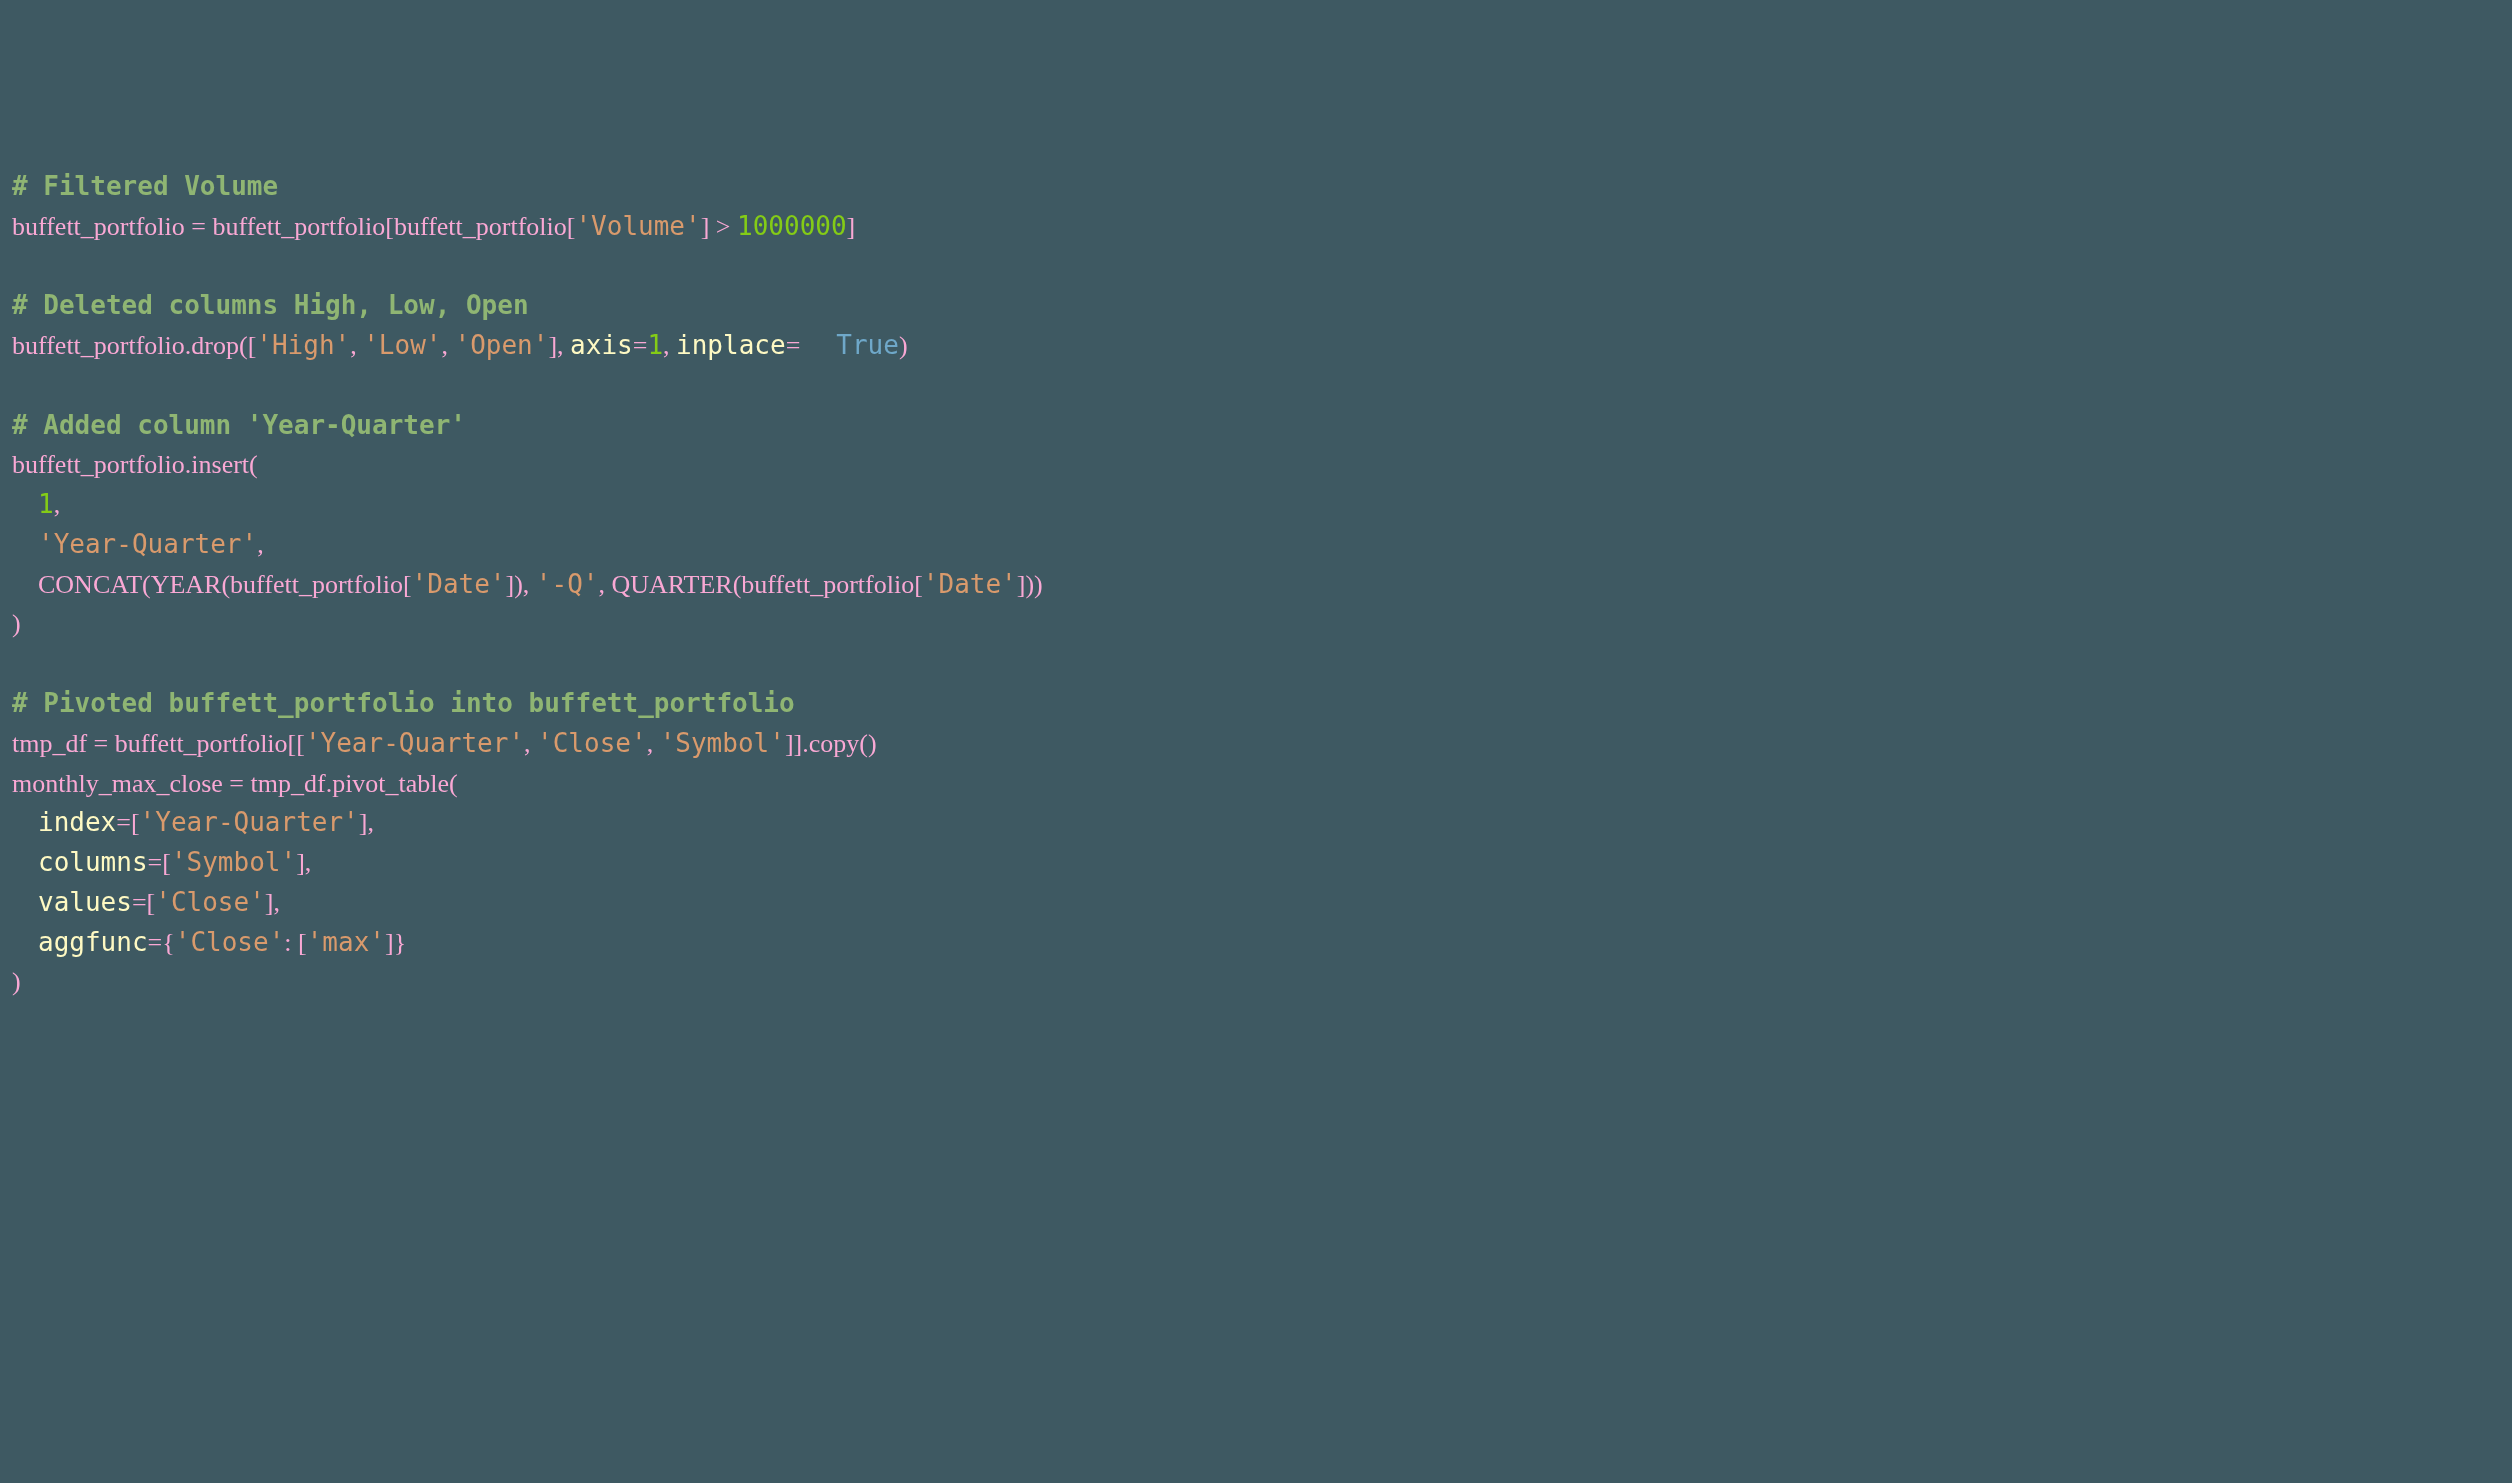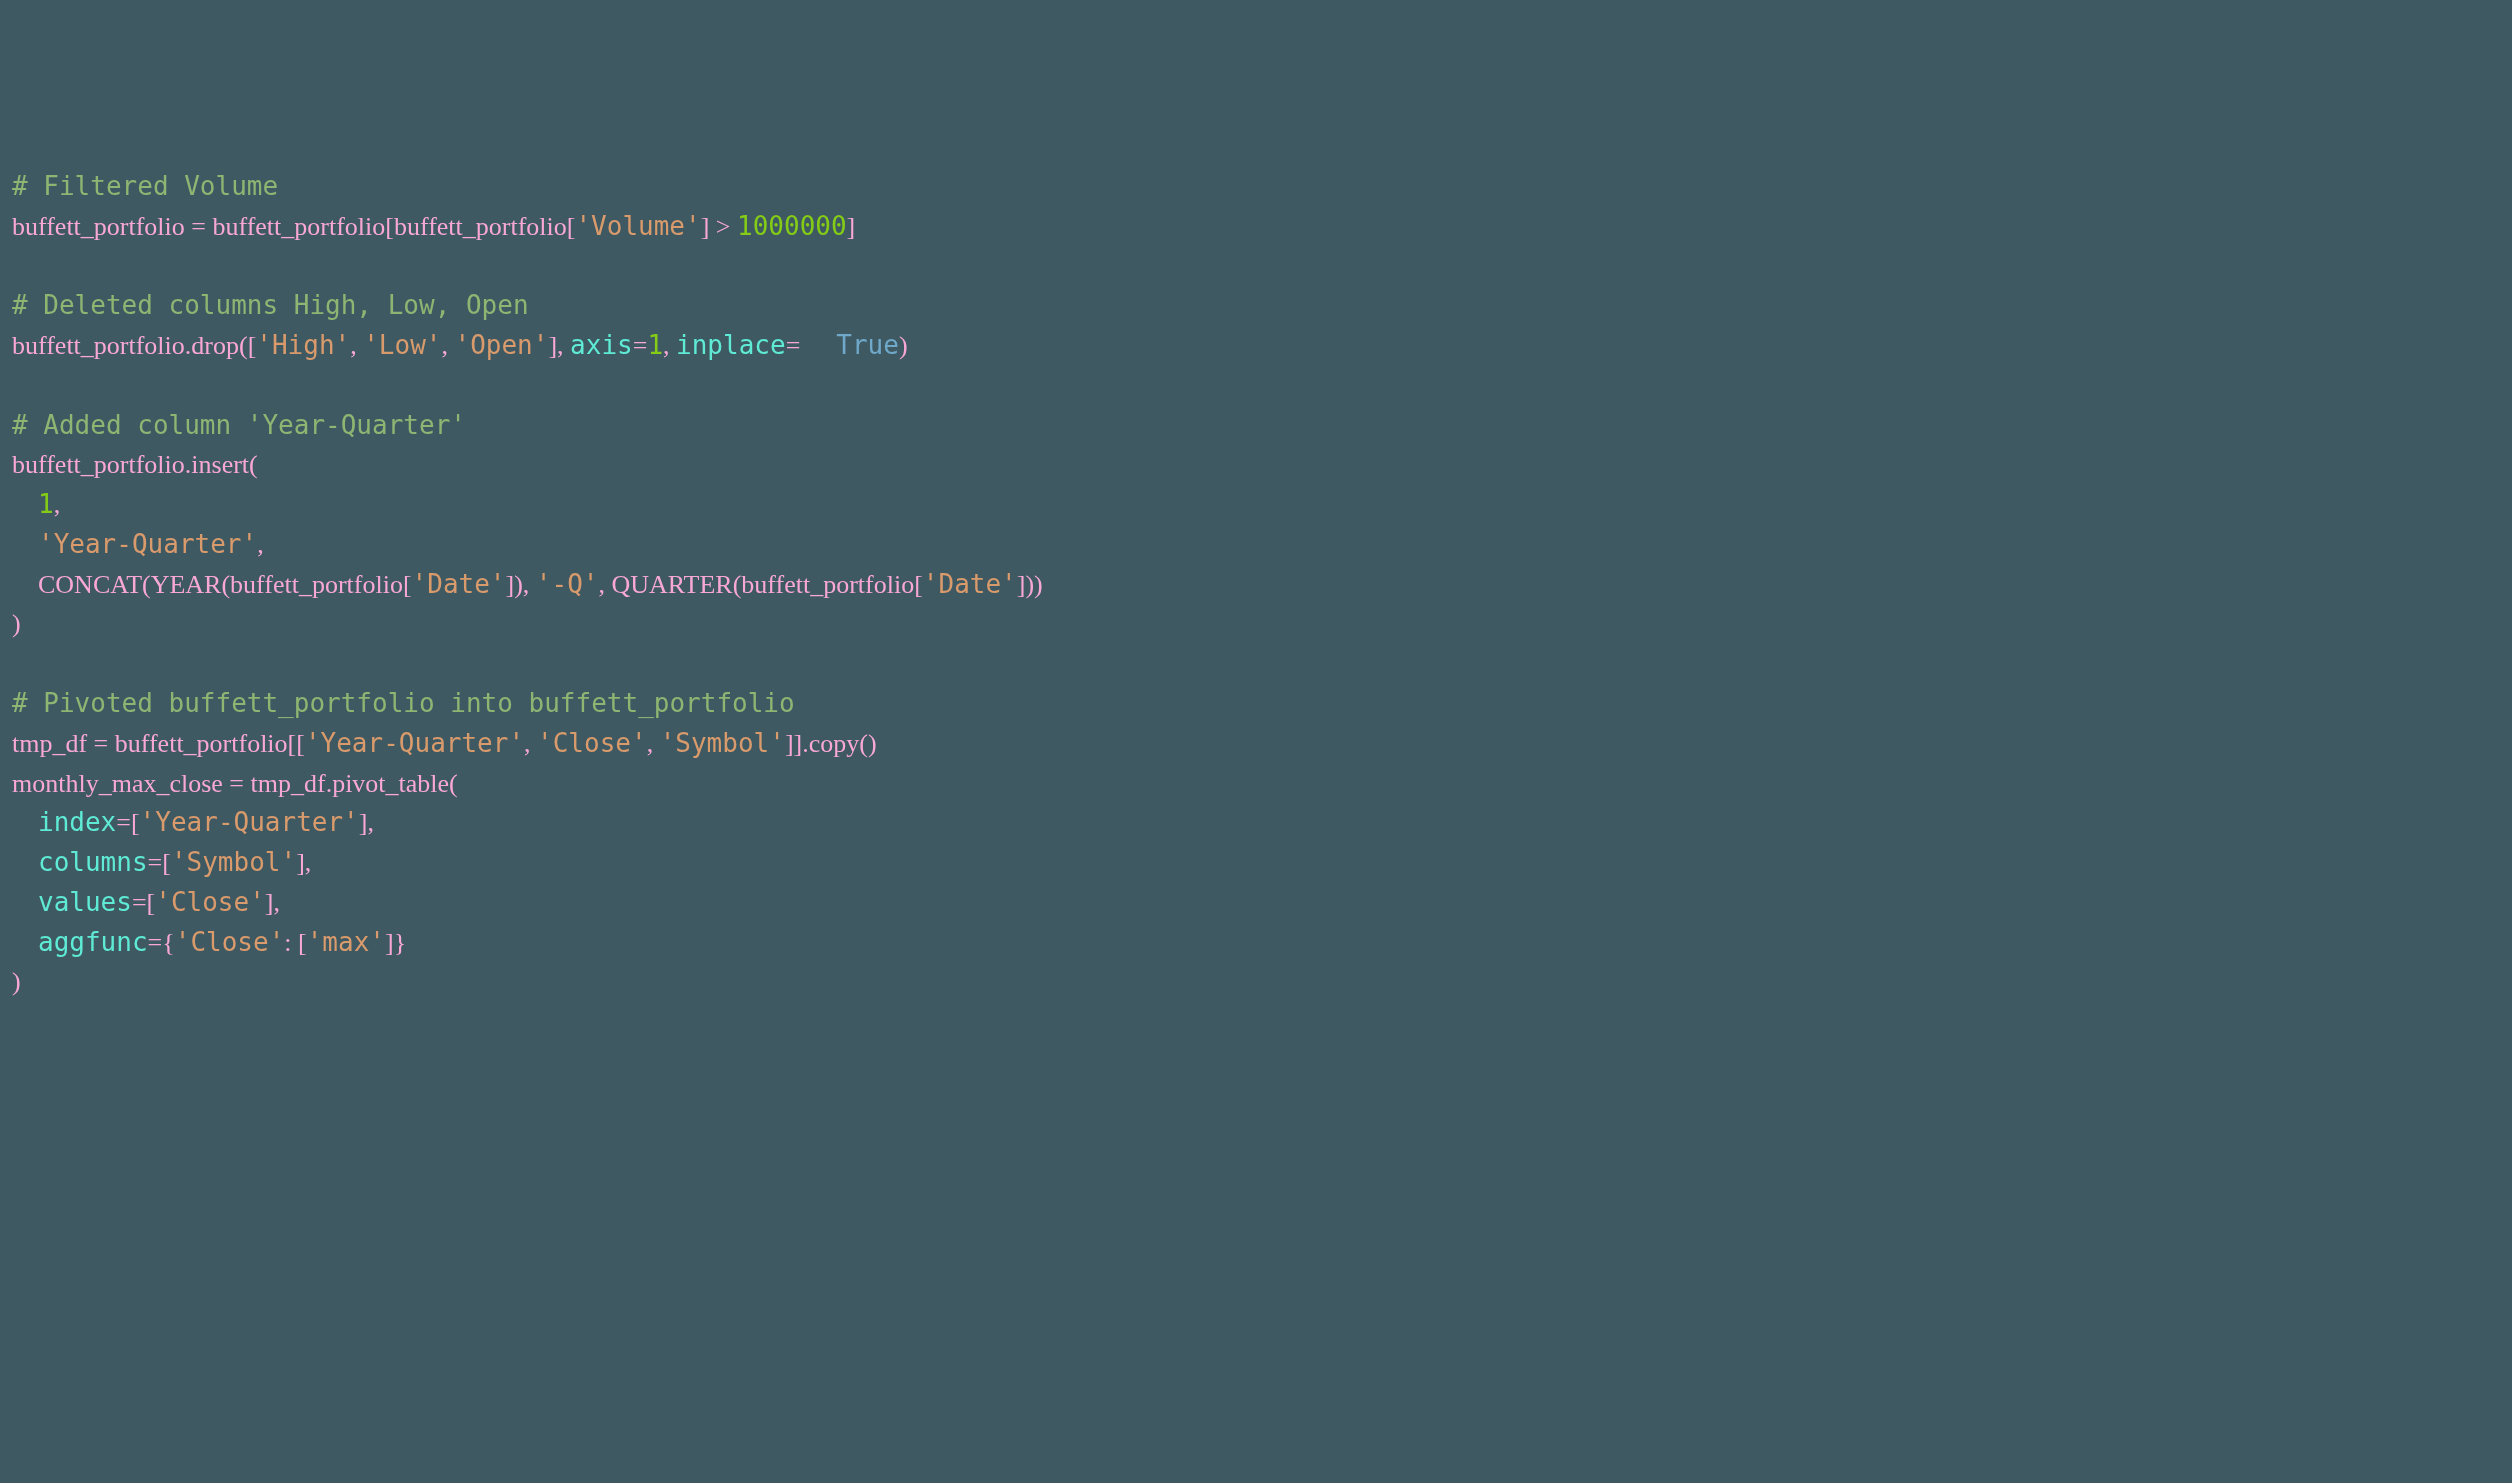--- a/index.html
+++ b/index.html
@@ -13,23 +13,23 @@
       font-size: 26px;
       line-height: 1.53;
       padding: 8px 12px;
       color: #b8c4c9;
       white-space: pre;
       overflow-x: auto;
     }
     .code-line {
       display: block;
     }
-    .comment { color: #8fb573; }
+    .comment { color: #8fb573; font-weight: bold; }
     .string { color: #d99a6c; text-align: center; }
-    .param { color: #5eead4; }
+    .param { color: #fef9c3; }
     .keyword-true { color: #6fa8c9; margin-left: 36px; }
     .number { color: #84cc16; }
     .ident { color: #f9a8d4; font-family: Liberation Serif, serif; }
   </style>
 </head>
 <body>
 
 
 
 <div><span class="code-line"><span class="comment"># Filtered Volume</span></span><span class="code-line"><span class="ident">buffett_portfolio = buffett_portfolio[buffett_portfolio[</span><span class="string">'Volume'</span><span class="ident">] &gt; </span><span class="number">1000000</span><span class="ident">]</span></span><span class="code-line"> </span><span class="code-line"><span class="comment"># Deleted columns High, Low, Open</span></span><span class="code-line"><span class="ident">buffett_portfolio.drop([</span><span class="string">'High'</span><span class="ident">, </span><span class="string">'Low'</span><span class="ident">, </span><span class="string">'Open'</span><span class="ident">], </span><span class="param">axis</span><span class="ident">=</span><span class="number">1</span><span class="ident">, </span><span class="param">inplace</span><span class="ident">=</span><span class="keyword-true">True</span><span class="ident">)</span></span><span class="code-line"> </span><span class="code-line"><span class="comment"># Added column 'Year-Quarter'</span></span><span class="code-line"><span class="ident">buffett_portfolio.insert(</span></span><span class="code-line"><span class="ident">    </span><span class="number">1</span><span class="ident">,</span></span><span class="code-line"><span class="ident">    </span><span class="string">'Year-Quarter'</span><span class="ident">,</span></span><span class="code-line"><span class="ident">    CONCAT(YEAR(buffett_portfolio[</span><span class="string">'Date'</span><span class="ident">]), </span><span class="string">'-Q'</span><span class="ident">, QUARTER(buffett_portfolio[</span><span class="string">'Date'</span><span class="ident">]))</span></span><span class="code-line"><span class="ident">)</span></span><span class="code-line"> </span><span class="code-line"><span class="comment"># Pivoted buffett_portfolio into buffett_portfolio</span></span><span class="code-line"><span class="ident">tmp_df = buffett_portfolio[[</span><span class="string">'Year-Quarter'</span><span class="ident">, </span><span class="string">'Close'</span><span class="ident">, </span><span class="string">'Symbol'</span><span class="ident">]].copy()</span></span><span class="code-line"><span class="ident">monthly_max_close = tmp_df.pivot_table(</span></span><span class="code-line"><span class="ident">    </span><span class="param">index</span><span class="ident">=[</span><span class="string">'Year-Quarter'</span><span class="ident">],</span></span><span class="code-line"><span class="ident">    </span><span class="param">columns</span><span class="ident">=[</span><span class="string">'Symbol'</span><span class="ident">],</span></span><span class="code-line"><span class="ident">    </span><span class="param">values</span><span class="ident">=[</span><span class="string">'Close'</span><span class="ident">],</span></span><span class="code-line"><span class="ident">    </span><span class="param">aggfunc</span><span class="ident">={</span><span class="string">'Close'</span><span class="ident">: [</span><span class="string">'max'</span><span class="ident">]}</span></span><span class="code-line"><span class="ident">)</span></span></div>

